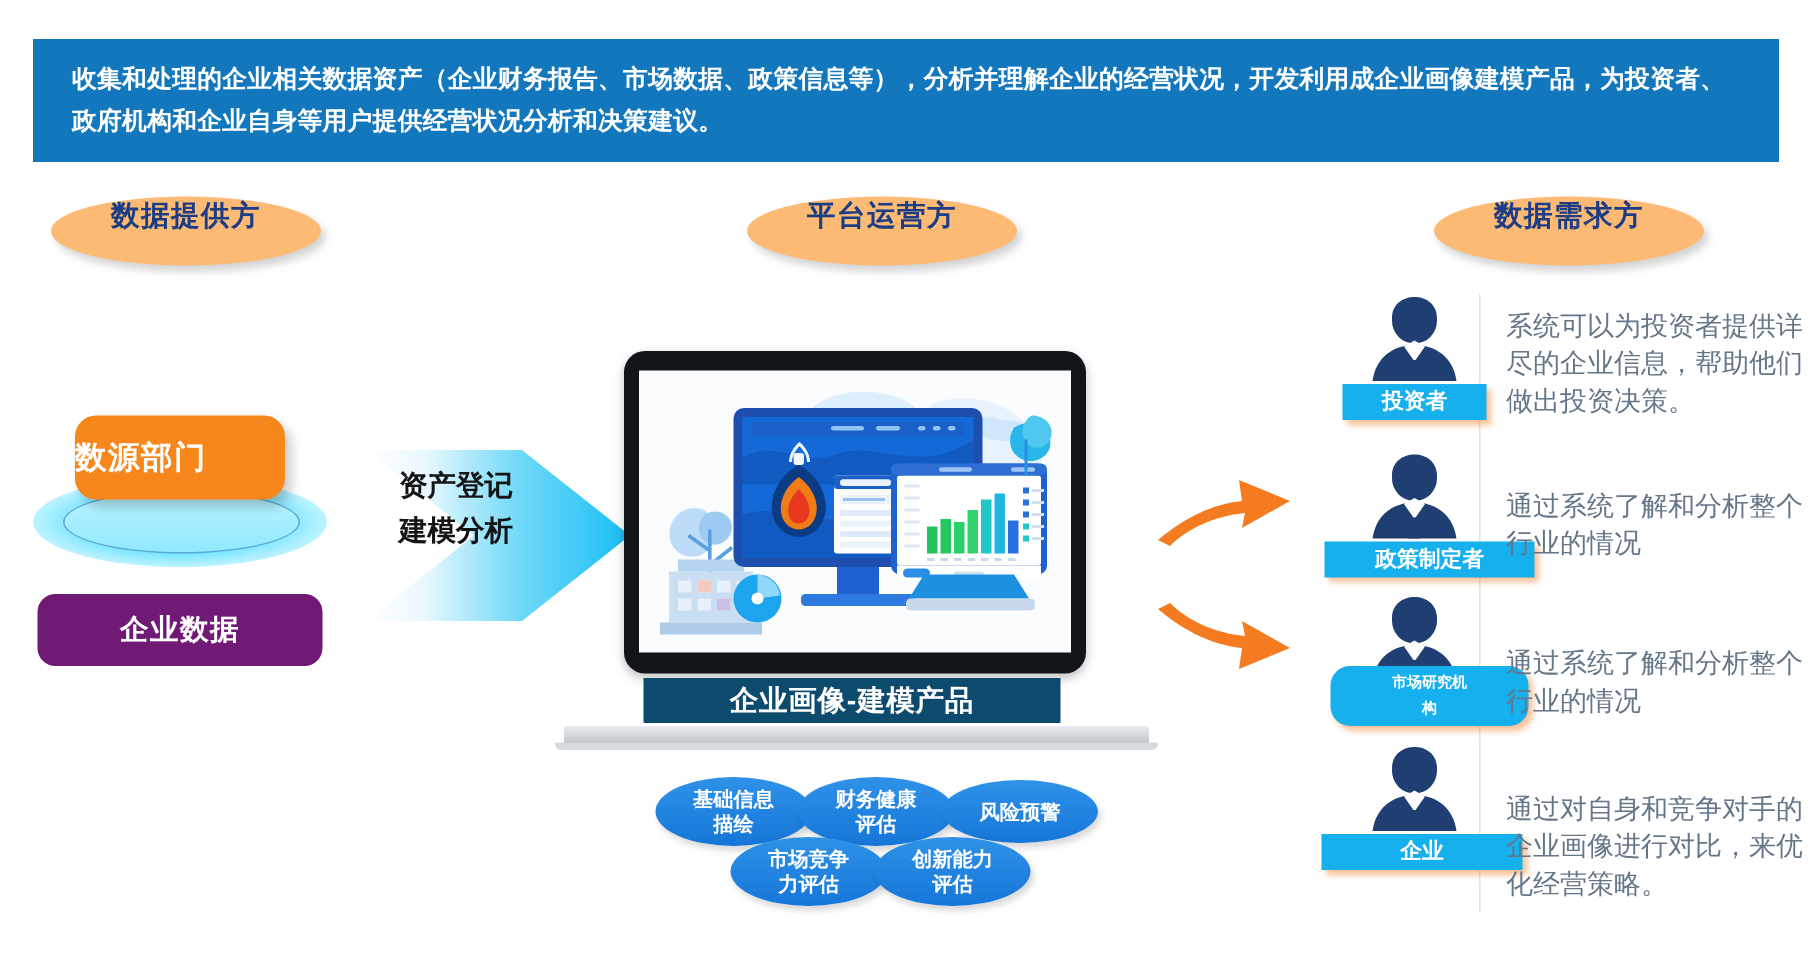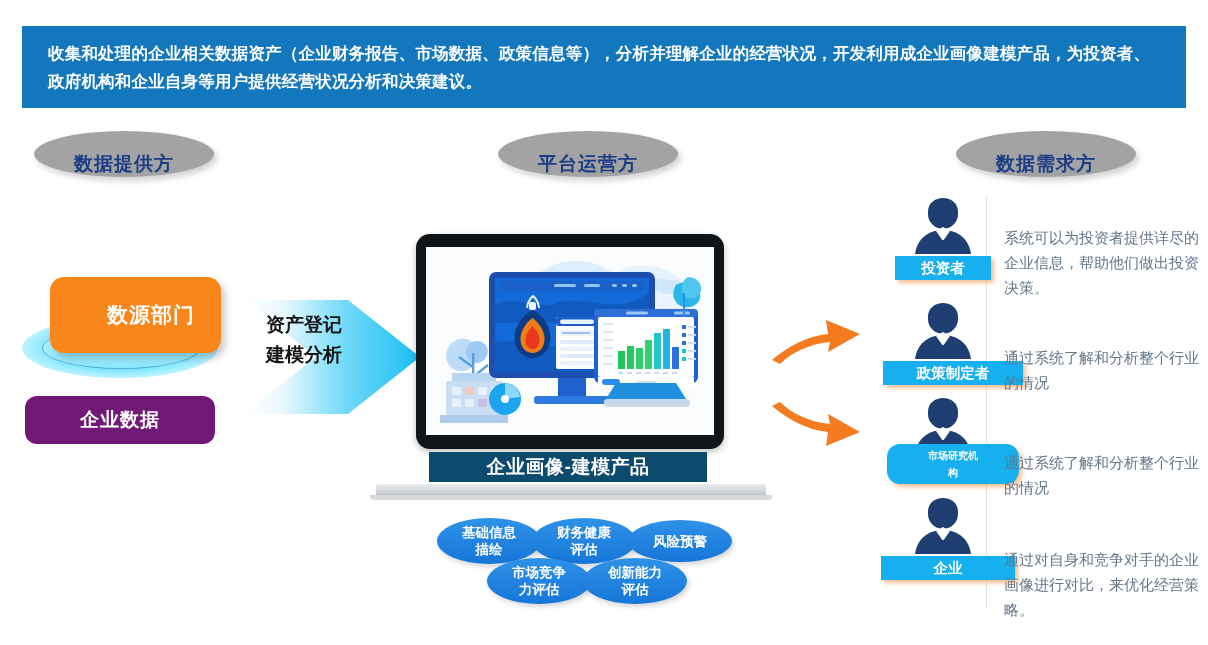--- a/index.html
+++ b/index.html
@@ -21,47 +21,47 @@
   .banner p{
     margin:0;padding:0 26px;
     color:#ffffff;font-weight:bold;font-size:16.5px;line-height:28px;
     letter-spacing:.2px;
   }
 
   
   .hdr-ellipse{
     position:absolute;
     width:180px;height:46px;border-radius:50%;
-    background:#a3a3a3;
+    background:#fdba74;
     box-shadow:3px 4px 6px rgba(0,0,0,.18);
-    display:flex;align-items:flex-end;justify-content:center;
+    display:flex;align-items:flex-start;justify-content:center;
   }
   .hdr-ellipse span{
     color:#1b3d86;font-weight:bold;font-size:19px;letter-spacing:1px;
   }
   #hdr-provider{left:34px;top:131px;}
   #hdr-platform{left:498px;top:131px;}
   #hdr-consumer{left:956px;top:131px;}
 
   
   .glow-disc{
     position:absolute;left:22px;top:318px;width:196px;height:60px;
     border-radius:50%;
     background:radial-gradient(ellipse at 50% 50%, #9ef0ff 0%, #5fe2ff 42%, rgba(120,230,255,.55) 68%, rgba(170,240,255,0) 100%);
   }
   .glow-ring{
     position:absolute;left:42px;top:327px;width:156px;height:40px;
     border-radius:50%;border:1.6px solid #5aa8d8;
     background:linear-gradient(180deg,#bff4ff 0%,#8fe9ff 100%);
   }
   .chip-orange{
-    position:absolute;left:50px;top:277px;width:140px;height:76px;
+    position:absolute;left:50px;top:277px;width:140px;height:56px;
     background:#f7861b;border-radius:14px;
     box-shadow:4px 5px 8px rgba(0,0,0,.22);
-    display:flex;align-items:center;justify-content:center;padding-left:31px;
+    display:flex;align-items:center;justify-content:flex-start;
   }
   .chip-orange span{color:#fff;font-weight:bold;font-size:21px;letter-spacing:1px;}
   .chip-blue{
     position:absolute;left:25px;top:396px;width:190px;height:48px;
     background:#701a75;border-radius:12px;
     display:flex;align-items:center;justify-content:center;
   }
   .chip-blue span{color:#fff;font-weight:bold;font-size:19px;letter-spacing:1px;}
 
   
@@ -123,21 +123,21 @@
   }
   .persona .tag{
     position:relative;margin-top:-2px;
     background:#16b0ef;color:#fff;font-weight:bold;font-size:14.5px;
     text-align:center;padding:3px 12px;line-height:18px;
     box-shadow:3px 3px 4px rgba(240,140,60,.55);
   }
   .persona .tag.two-line{font-size:10px;line-height:17px;border-radius:13px;}
   .desc{
     position:absolute;width:200px;
-    color:#647689;font-size:15px;line-height:25px;margin-top:20px;
+    color:#647689;font-size:18px;line-height:25px;
   }
   .divider{
     position:absolute;left:986px;width:1px;background:#dfe4ea;
   }
 </style>
 </head>
 <body>
 
 <div class="stage">
 

